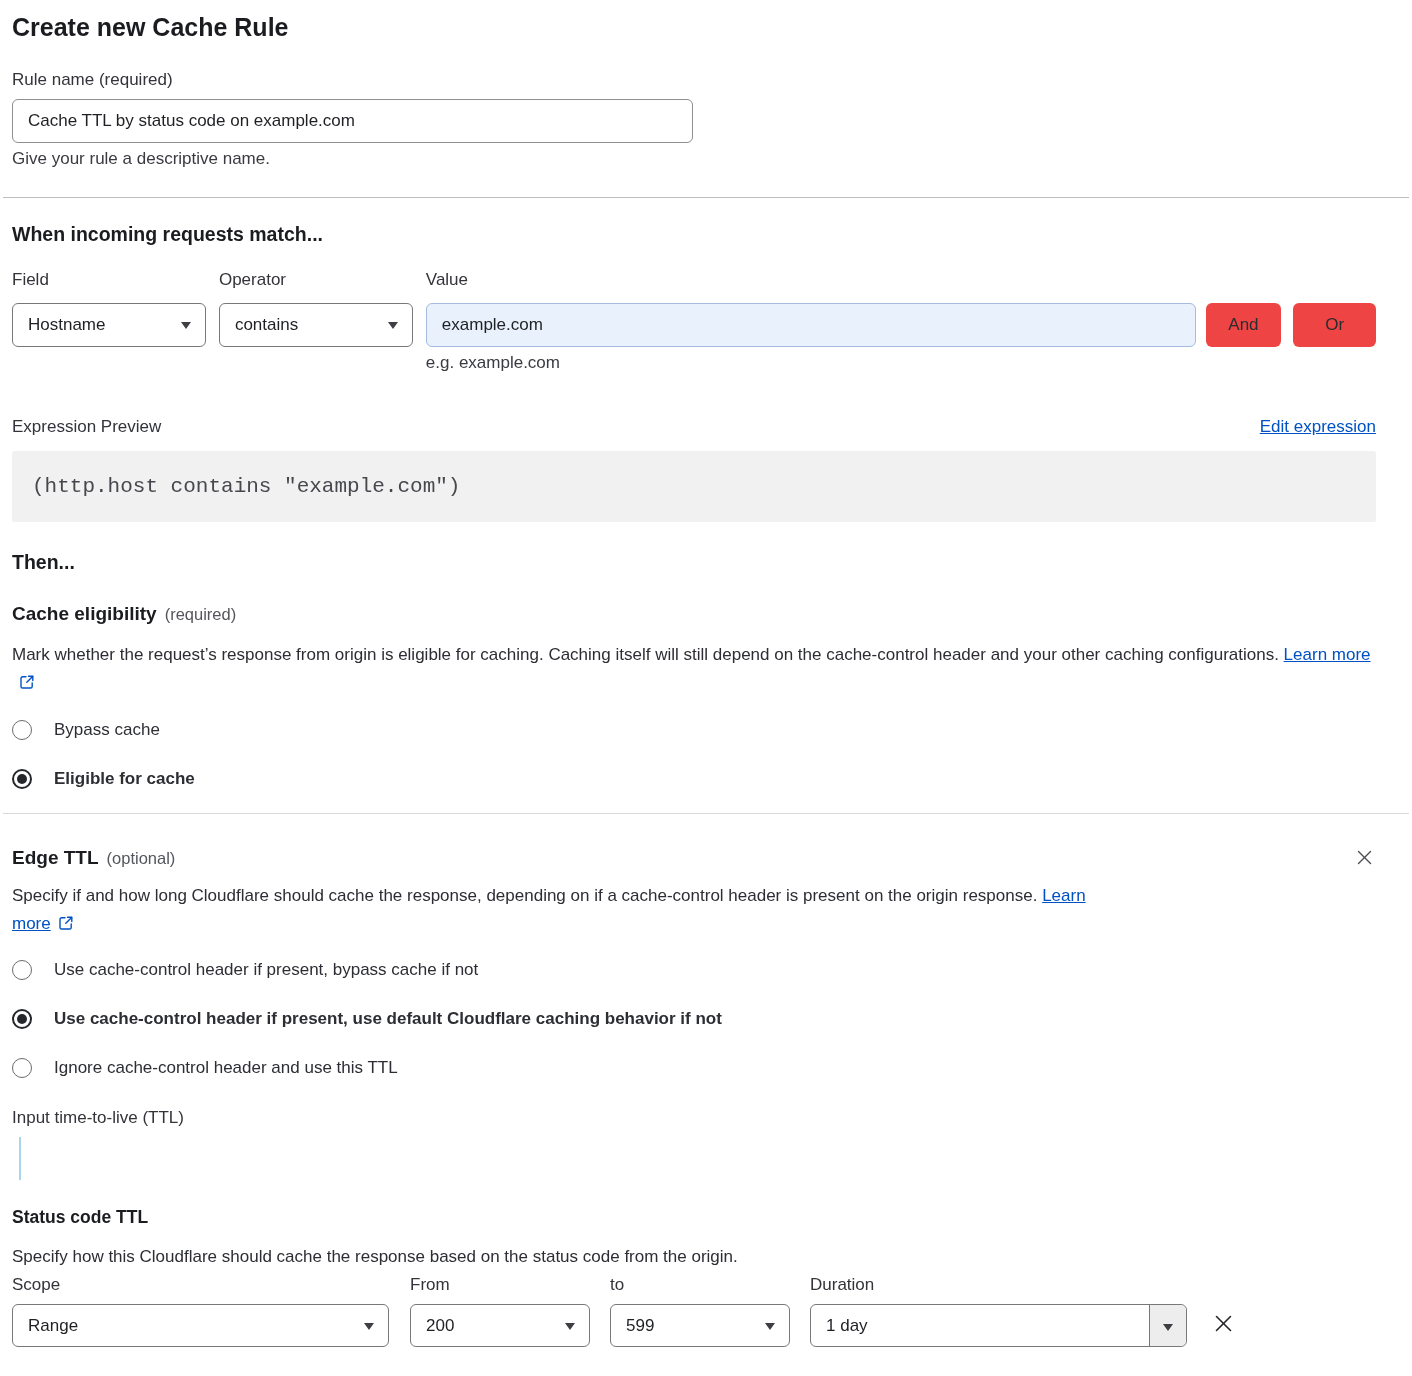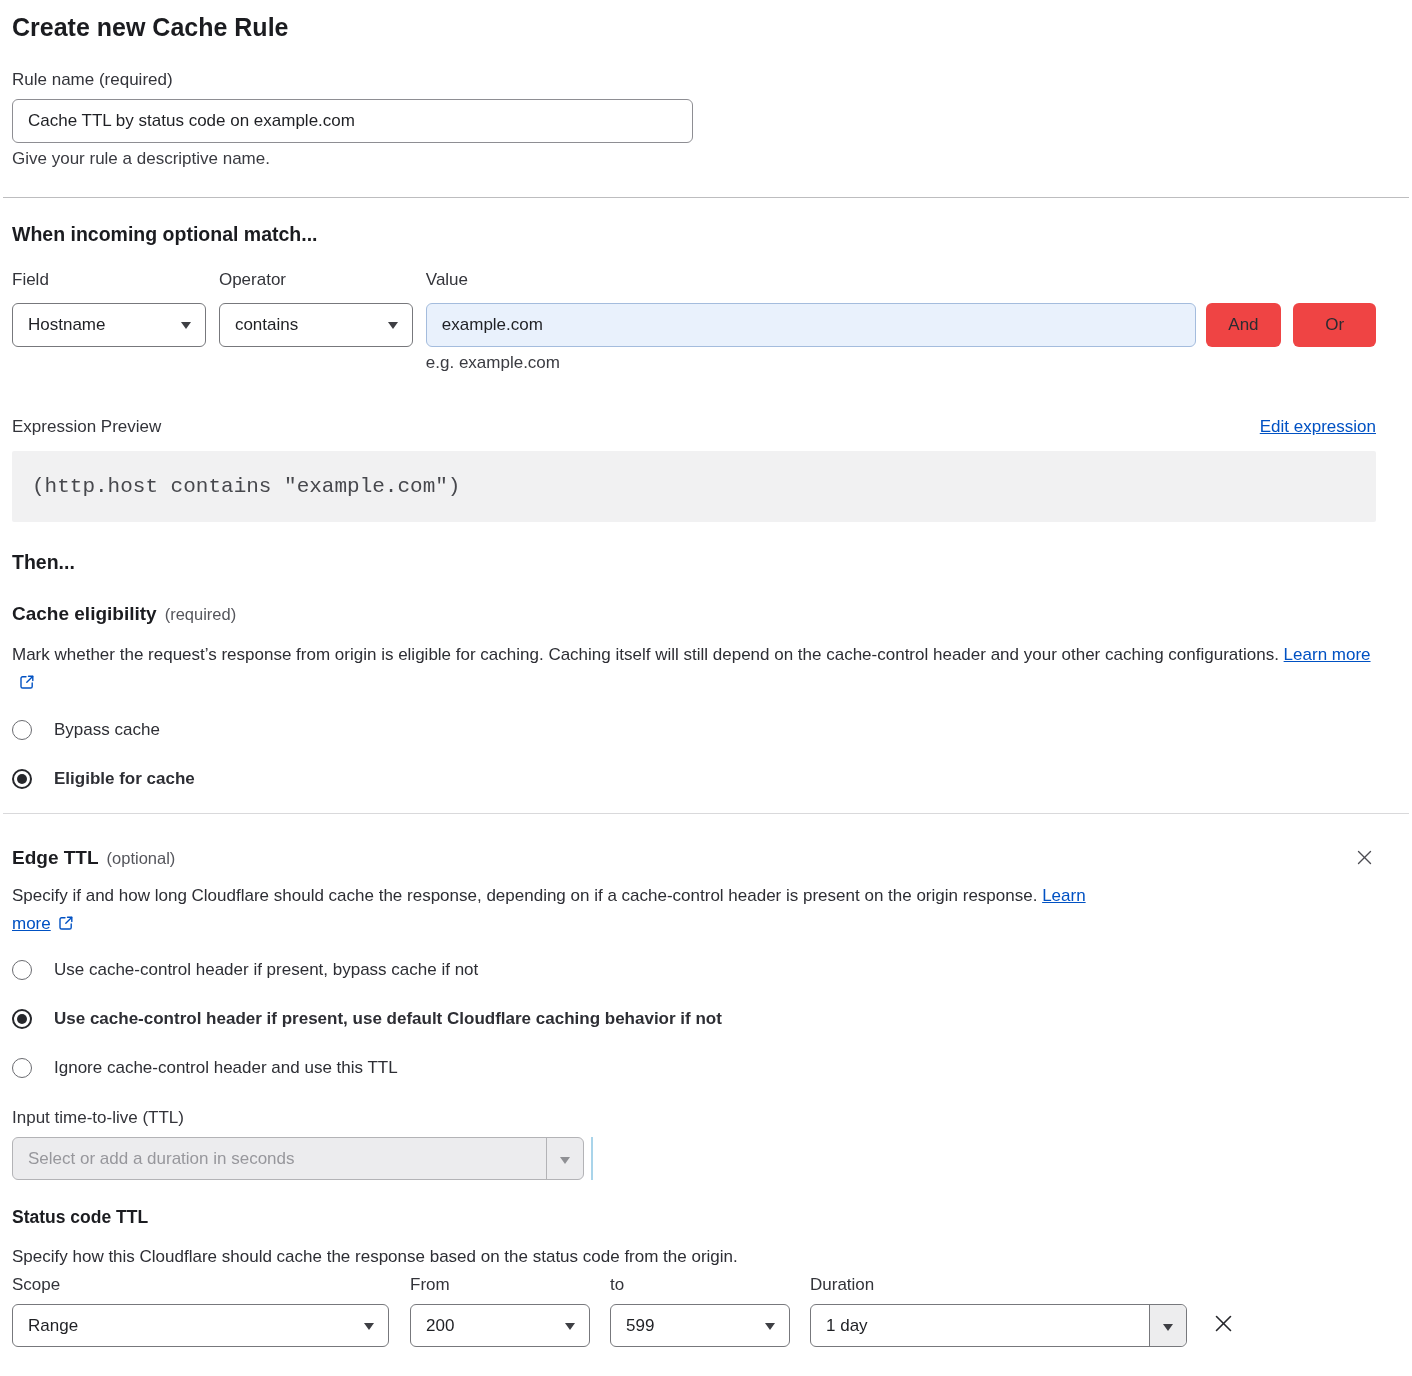--- a/index.html
+++ b/index.html
@@ -136,21 +136,21 @@
 <div class="page">
 
   <h1>Create new Cache Rule</h1>
 
   <div class="field-label mt-label">Rule name (required)</div>
   <input class="text-input rule-input" type="text" value="Cache TTL by status code on example.com" style="">
   <div class="help rule-help">Give your rule a descriptive name.</div>
 
   <hr class="divider">
 
-  <div class="h2 match-heading">When incoming optional match...</div>
+  <div class="h2 match-heading">When incoming requests match...</div>
 
   <div class="match-row">
     <div class="col col-field">
       <div class="field-label">Field</div>
       <div class="select">
         <span>Hostname</span>
         <span class="caret"></span>
       </div>
     </div>
     <div class="col col-op">
@@ -234,26 +234,20 @@
       <span class="radio-label">Use cache-control header if present, use default Cloudflare caching behavior if not</span>
     </label>
     <label class="radio-row">
       <span class="radio"></span>
       <span class="radio-label">Ignore cache-control header and use this TTL</span>
     </label>
   </div>
 
   <div class="field-label ttl-label">Input time-to-live (TTL)</div>
   <div class="ttl-select-wrap">
-    <div class="select disabled">
-      <span>Select or add a duration in seconds</span>
-      <span class="combo-btn">
-          <span class="caret"></span>
-        </span>
-    </div>
     <div class="ttl-caret-line"></div>
   </div>
 
   <div class="status-title">Status code TTL</div>
   <div class="status-desc">Specify how this Cloudflare should cache the response based on the status code from the origin.</div>
 
   <div class="status-row">
     <div class="status-col col-scope">
       <div class="field-label">Scope</div>
       <div class="select">

